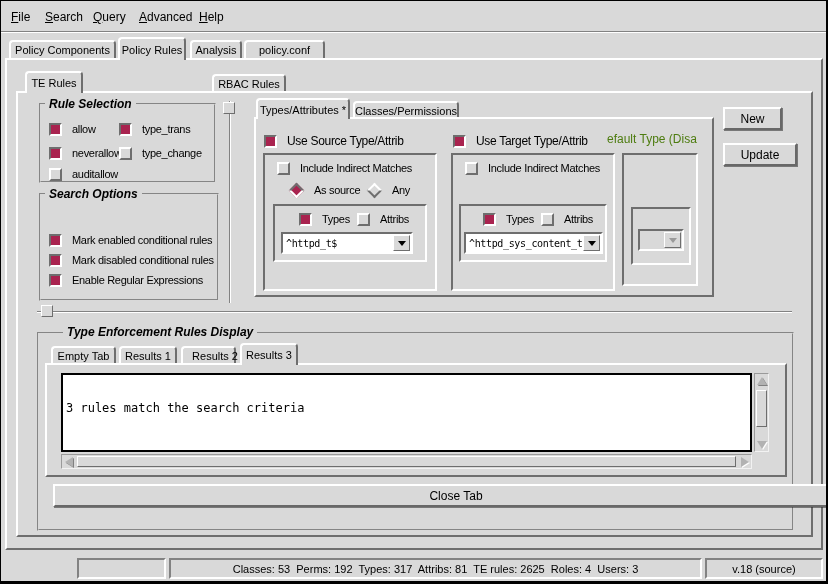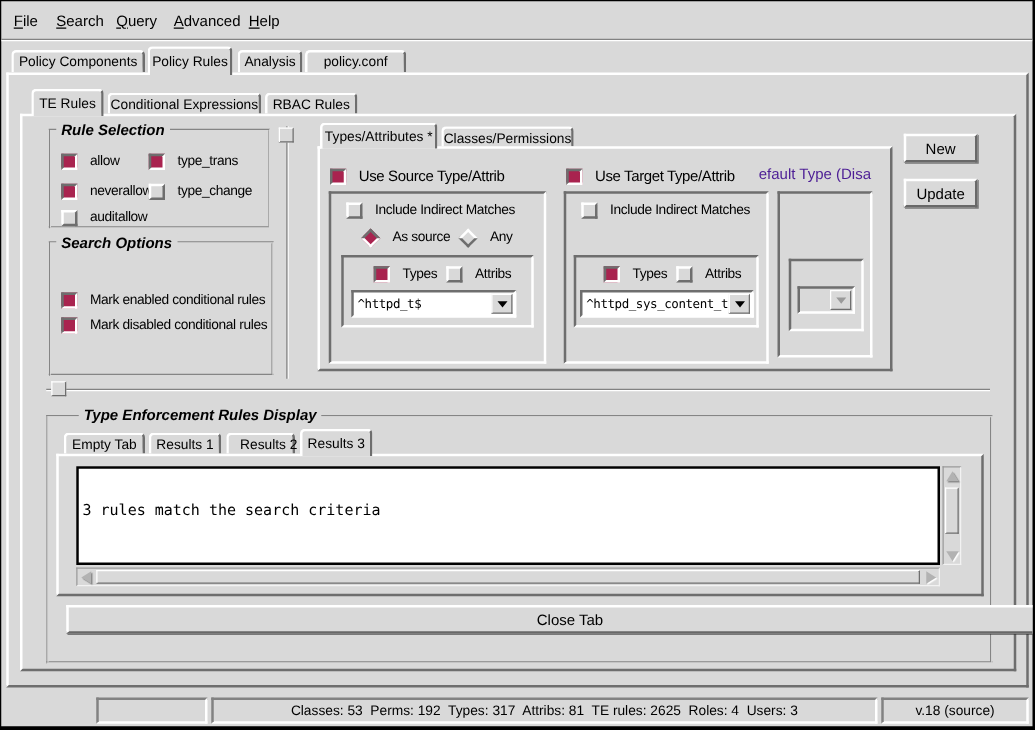--- a/index.html
+++ b/index.html
@@ -56,21 +56,21 @@
   .tri.left{border-top:5px solid transparent;border-bottom:5px solid transparent;border-right:8px solid #b2b2b2;filter:drop-shadow(1px 1px 0 #808080);}
   .tri.right{border-top:5px solid transparent;border-bottom:5px solid transparent;border-left:8px solid #b2b2b2;filter:drop-shadow(1px 1px 0 #fdfdfd);}
   .sb-btn{position:absolute;display:flex;align-items:center;justify-content:center;}
   
   .sash-h{position:absolute;height:0;border-top:1px solid #828282;border-bottom:1px solid #ffffff;}
   .sash-v{position:absolute;width:0;border-left:1px solid #828282;border-right:1px solid #ffffff;}
   .sash-handle{position:absolute;width:12px;height:12px;background:#d9d9d9;border:1px solid;border-color:#ffffff #6e6e6e #6e6e6e #ffffff;box-sizing:border-box;z-index:4;}
   
   .statbox{position:absolute;box-sizing:border-box;border:2px solid;border-color:#828282 #ffffff #ffffff #828282;
     display:flex;align-items:center;justify-content:center;font-size:11px;white-space:pre;}
-  .dimlabel{position:absolute;color:#4c1d95;font-size:12px;white-space:nowrap;overflow:hidden;}
+  .dimlabel{position:absolute;color:#4d7c0f;font-size:12px;white-space:nowrap;overflow:hidden;}
   u{text-decoration:underline;}
 </style>
 </head>
 <body>
 
 <div class="win">
 
   <div>
     <span class="menu-item" style="left:8px;"><u>F</u>ile</span>
     <span class="menu-item" style="left:42px;"><u>S</u>earch</span>
@@ -90,23 +90,20 @@
       <span>Analysis</span>
     </div>
   <div class="tab" style="left:243px;top:39px;width:81px;height:18px;">
       <span>policy.conf</span>
     </div>
   <div class="nb-body" style="left:4px;top:57px;width:818px;height:492px;"></div>
 
   <div class="tab active" style="left:24px;top:70px;width:58px;height:22px;">
       <span>TE Rules</span>
     </div>
-  <div class="tab" style="left:85px;top:73px;width:123px;height:17px;">
-      <span>Conditional Expressions</span>
-    </div>
   <div class="tab" style="left:211px;top:73px;width:74px;height:17px;">
       <span>RBAC Rules</span>
     </div>
   <div class="nb-body" style="left:15px;top:90px;width:797px;height:446px;"></div>
 
   <div class="lframe" style="left:38px;top:102px;width:177px;height:80px;"></div>
   <div class="lframe-title" style="left:44px;top:96px;">Rule Selection</div>
 
   <div class="optrow" style="left:48px;top:121px;">
     <span class="cb on"></span>
@@ -132,20 +129,24 @@
   <div class="lframe" style="left:38px;top:192px;width:180px;height:108px;"></div>
   <div class="lframe-title" style="left:44px;top:186px;">Search Options</div>
 
   <div class="optrow" style="left:48px;top:232px;">
     <span class="cb on"></span>
     <span class="lbl">Mark enabled conditional rules</span>
   </div>
   <div class="optrow" style="left:48px;top:252px;">
     <span class="cb on"></span>
     <span class="lbl">Mark disabled conditional rules</span>
+  </div>
+  <div class="optrow" style="left:48px;top:272px;">
+    <span class="cb on"></span>
+    <span class="lbl">Enable Regular Expressions</span>
   </div>
 
   <div class="sash-v" style="left:228px;top:100px;height:202px;"></div>
   <div class="sash-handle" style="left:222px;top:101px;"></div>
 
   <div class="tab active" style="left:255px;top:97px;width:94px;height:21px;">
       <span>Types/Attributes *</span>
     </div>
   <div class="tab" style="left:352px;top:100px;width:106px;height:17px;">
       <span>Classes/Permissions</span>
@@ -216,21 +217,21 @@
   <div class="combo disabled" style="left:637px;top:228px;width:46px;">
     <span class="val"></span>
     <span class="arrowbtn">
         <span class="tri-dn"></span>
       </span>
   </div>
 
   <div class="btn3d abs" style="left:722px;top:106px;width:59px;height:23px;">
       <span>New</span>
     </div>
-  <div class="btn3d abs" style="left:722px;top:142px;width:59px;height:23px;">
+  <div class="btn3d abs" style="left:722px;top:142px;width:74px;height:23px;">
       <span>Update</span>
     </div>
 
   <div class="sash-h" style="left:36px;top:310px;width:755px;"></div>
   <div class="sash-handle" style="left:40px;top:304px;"></div>
 
   <div class="lframe" style="left:36px;top:331px;width:757px;height:199px;"></div>
   <div class="lframe-title" style="left:62px;top:324px;">Type Enforcement Rules Display</div>
 
   <div class="tab" style="left:50px;top:345px;width:65px;height:17px;">

